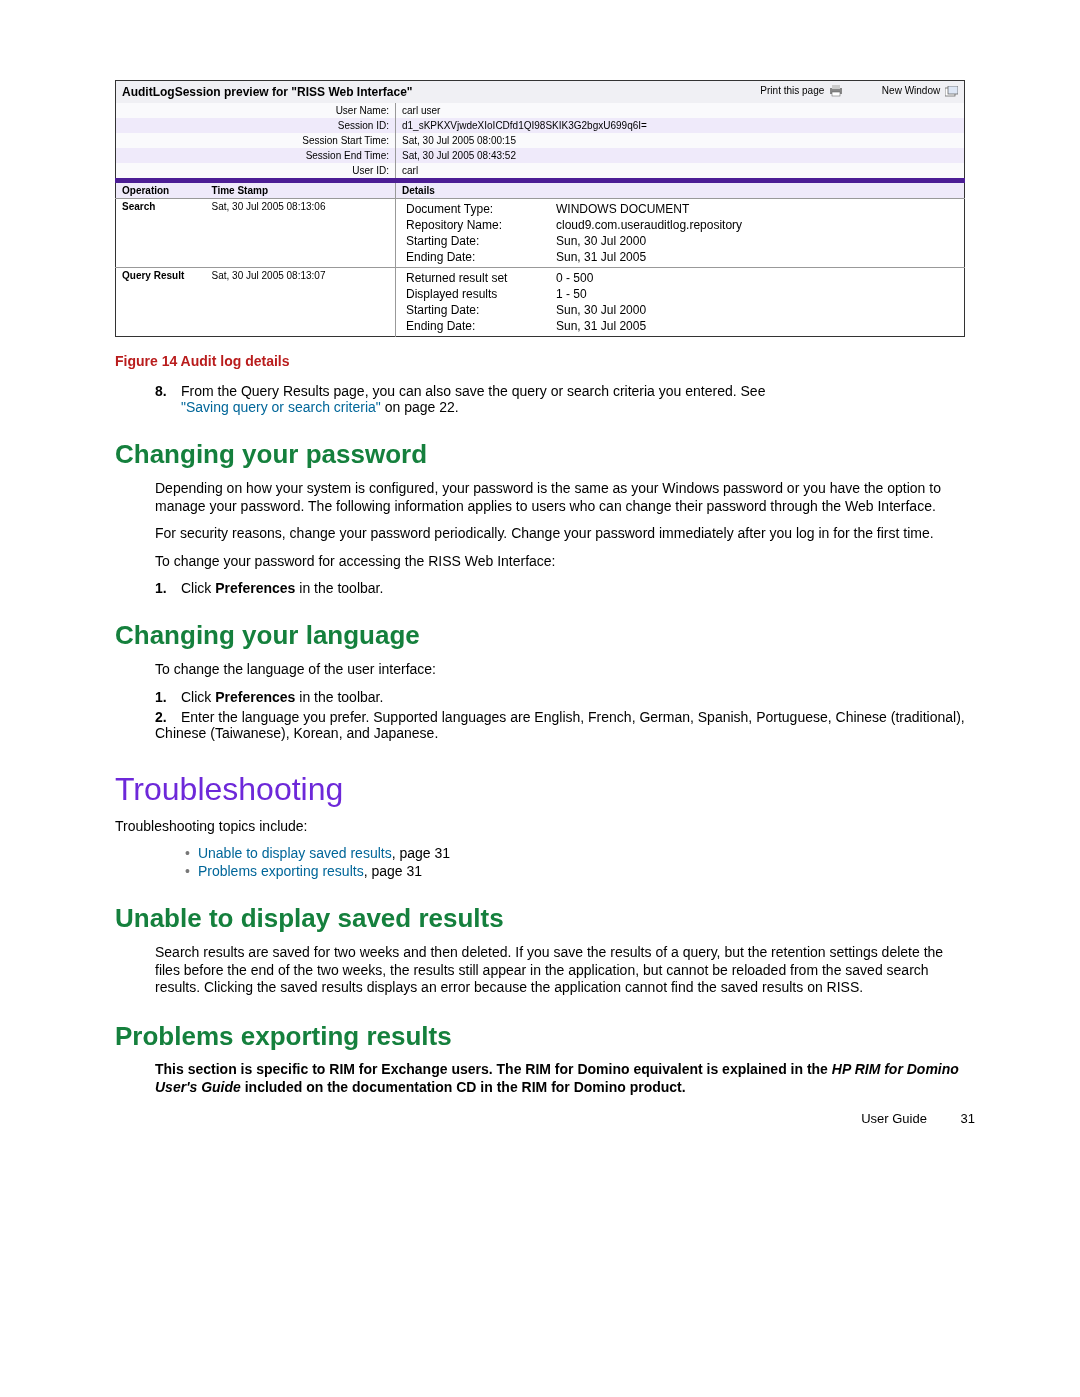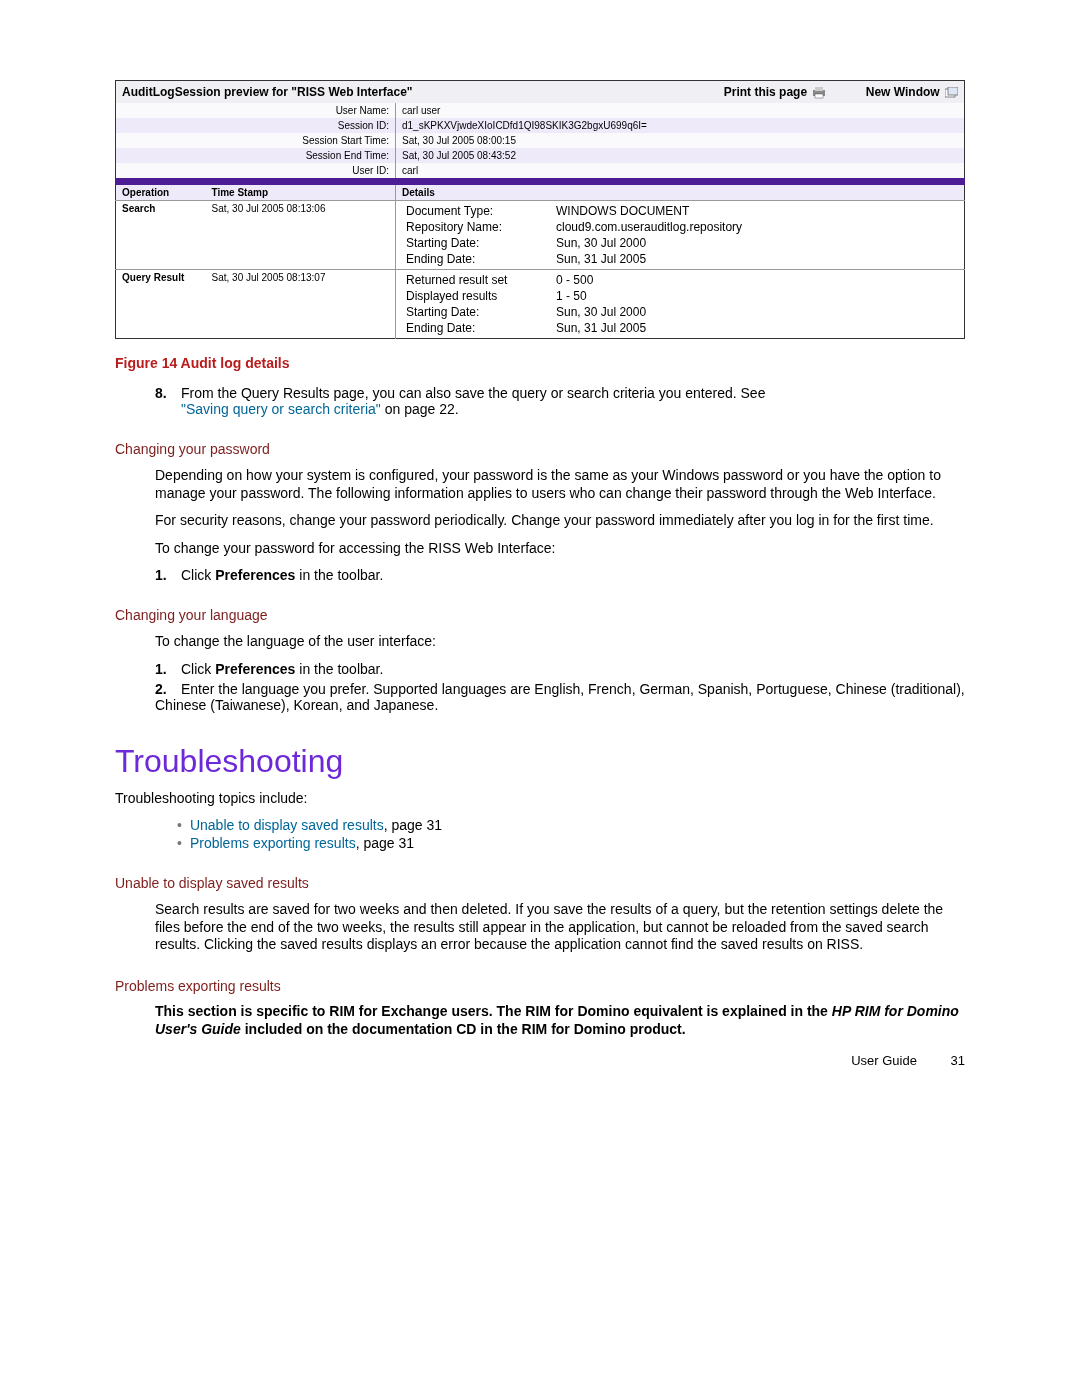--- a/index.html
+++ b/index.html
@@ -26,33 +26,33 @@
     color: #000;
     margin-bottom: 16px;
   }
   .audit-table td, .audit-table th {
     padding: 2px 6px;
     vertical-align: top;
   }
   .row-title { background: #f0f0f4; }
   .row-title td { padding: 4px 6px; }
   .row-title .title-text { font-weight: bold; font-size: 12px; }
-  .hdr-links { float: right; font-size: 12px; font-weight: bold; }
+  .hdr-links { float: right; font-size: 10px; font-weight: normal; }
   .hdr-links span { margin-left: 18px; }
   .icon-inline {
     display: inline-block;
     vertical-align: middle;
     margin-left: 2px;
   }
 
   .row-light { background: #fafafc; }
   .row-lav  { background: #efeafa; }
   .lbl-cell { text-align: right; font-size: 10px; padding-right: 4px; }
   .val-cell { border-left: 1px solid #999; font-size: 10px; }
-  .col-head-row td { background: #efeafa; font-weight: bold; font-size: 10px; border-top: 7px solid #4c1d95; }
+  .col-head-row td { background: #efeafa; font-weight: bold; font-size: 10px; border-top: 5px solid #4c1d95; }
   .col-head-row .details-head { border-left: 1px solid #999; }
 
   .data-row td { border-top: 1px solid #999; }
   .details-table { width: 100%; border-collapse: collapse; }
   .details-table td { border: none; padding: 1px 4px; font-size: 12px; }
   .dk { width: 150px; }
   .op-cell { width: 90px; font-weight: bold; }
   .ts-cell { width: 190px; }
   .det-cell { border-left: 1px solid #999; }
 
@@ -63,42 +63,42 @@
     font-size: 14px;
     margin: 6px 0 14px 0;
   }
   .step-block { margin-left: 40px; }
   .step-line { margin: 4px 0; }
   .step-line .num { font-weight: bold; margin-right: 8px; display: inline-block; width: 18px; }
   .bold { font-weight: bold; }
   .link { color: #006699; }
   p { margin: 10px 0 10px 40px; line-height: 1.25; }
   h2.sec {
-    color: #7f1d1d;
-    font-weight: normal;
-    font-size: 14px;
+    color: #15803d;
+    font-weight: bold;
+    font-size: 26px;
     margin: 24px 0 8px 0;
   }
   h1.big {
     color: #6d28d9;
     font-weight: normal;
     font-size: 32px;
     margin: 30px 0 10px 0;
   }
   .bullets { margin: 4px 0 4px 58px; }
-  .bullets .bline { margin: 2px 4px; }
+  .bullets .bline { margin: 2px 12px; }
   .bullets .dot { color: #777; margin-right: 8px; }
   .note-bold { margin: 6px 0 0 40px; line-height: 1.3; }
   .note-bold .b { font-weight: bold; }
   .note-bold .bi { font-weight: bold; font-style: italic; }
 
   .footer {
     position: absolute;
     bottom: 30px;
-    right: 115px;
+    right: 105px;
     font-size: 13px;
   }
   .footer .pn { margin-left: 30px; }
 </style>
 </head>
 <body>
 
 <div class="page">
 
   <table class="audit-table">

